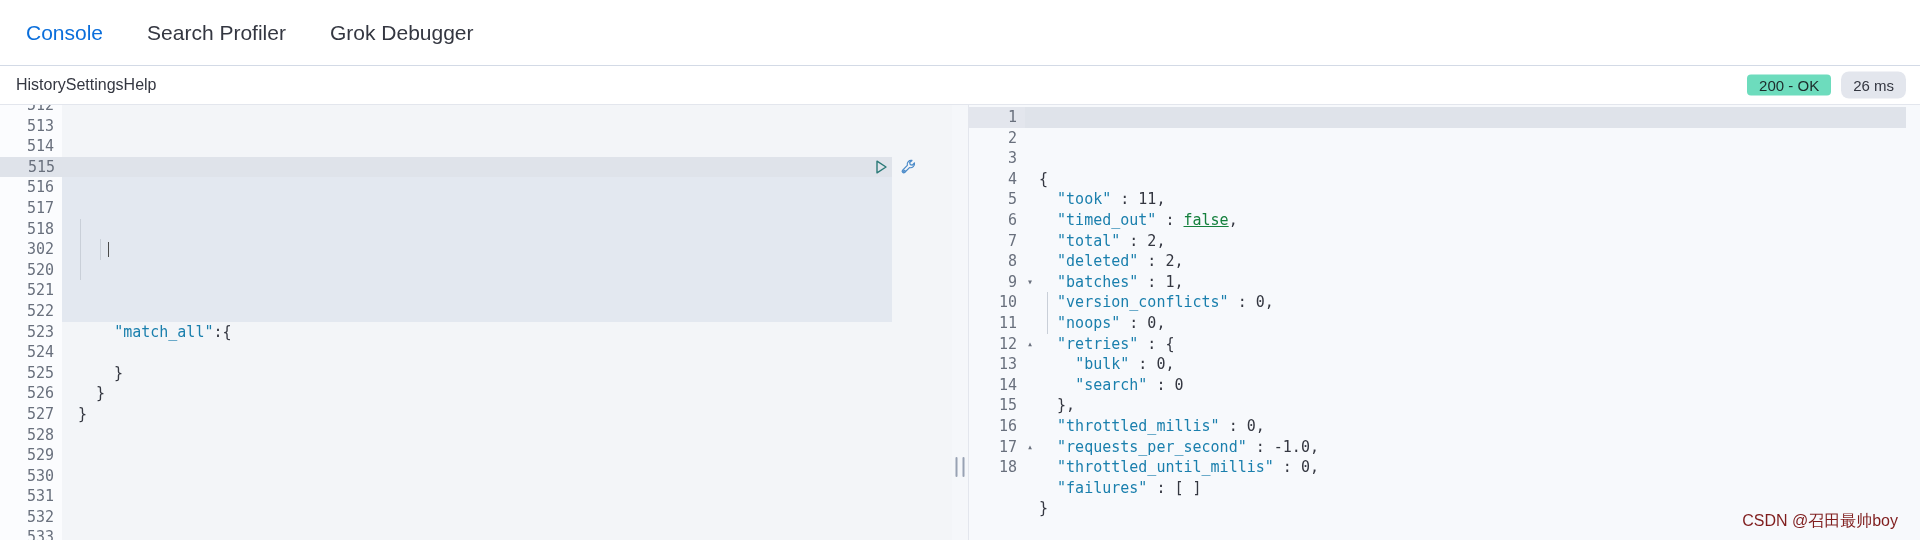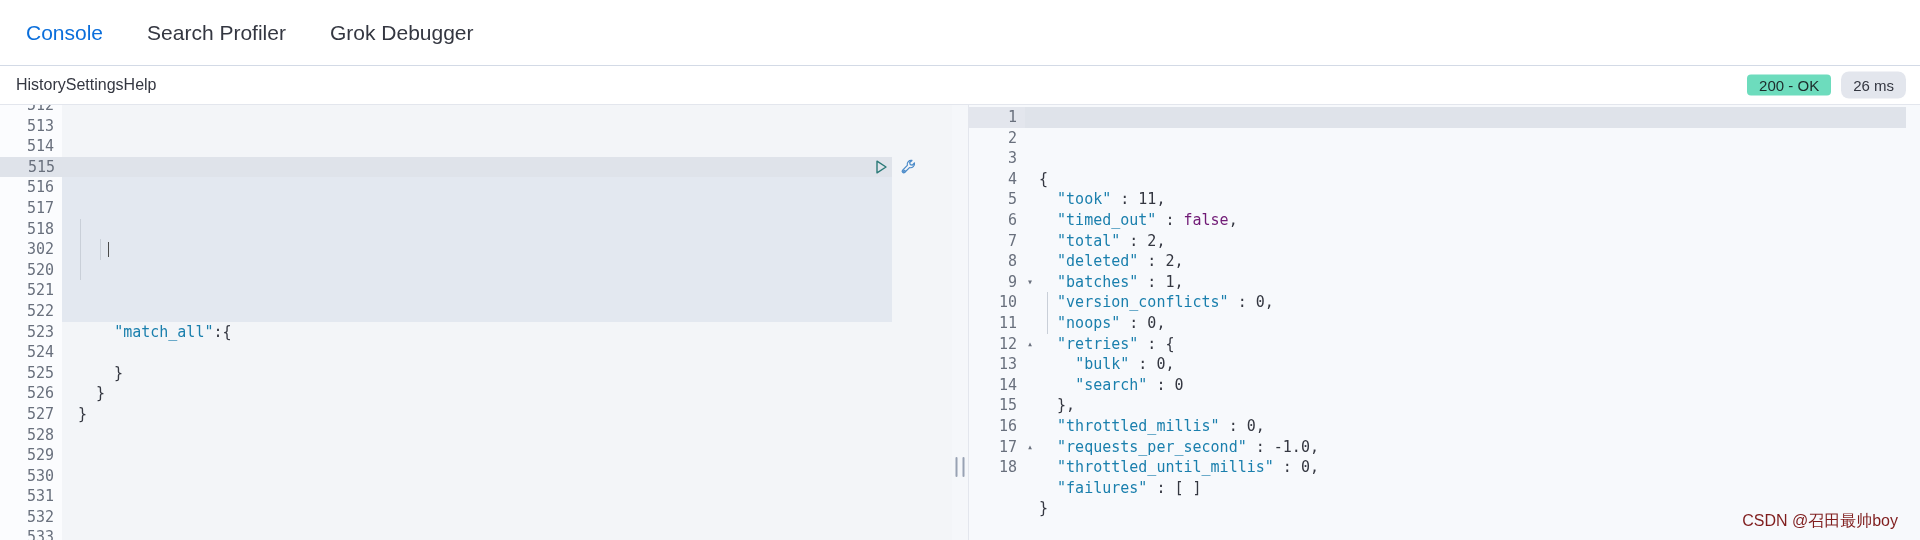--- a/index.html
+++ b/index.html
@@ -185,21 +185,21 @@
   }
   .icon-btn { cursor: pointer; line-height: 0; }
 
   
   .pane-response .gutter { width: 56px; background: #f7f9fc; color:#69707d; }
   .pane-response .gutter .ln.cur { background: #e3e6ed; }
   .pane-response .code { background: transparent; padding-left: 14px; }
 
   
   .t-key   { color: #1a7fad; }
-  .t-bool  { color: #701a75; }
+  .t-bool  { color: #15803d; text-decoration: underline; }
   .t-punc  { color: #343741; }
   .t-method{ color: #b8226b; }
   .t-url   { color: #2b7a78; }
   .t-cmt   { color: #98a2b3; }
   .t-brace { color: #343741; }
 
   .watermark {
     position: absolute; right: 22px; bottom: 8px;
     font-size: 16px; color: #7f1d1d;
     font-family: "Liberation Sans", sans-serif;

